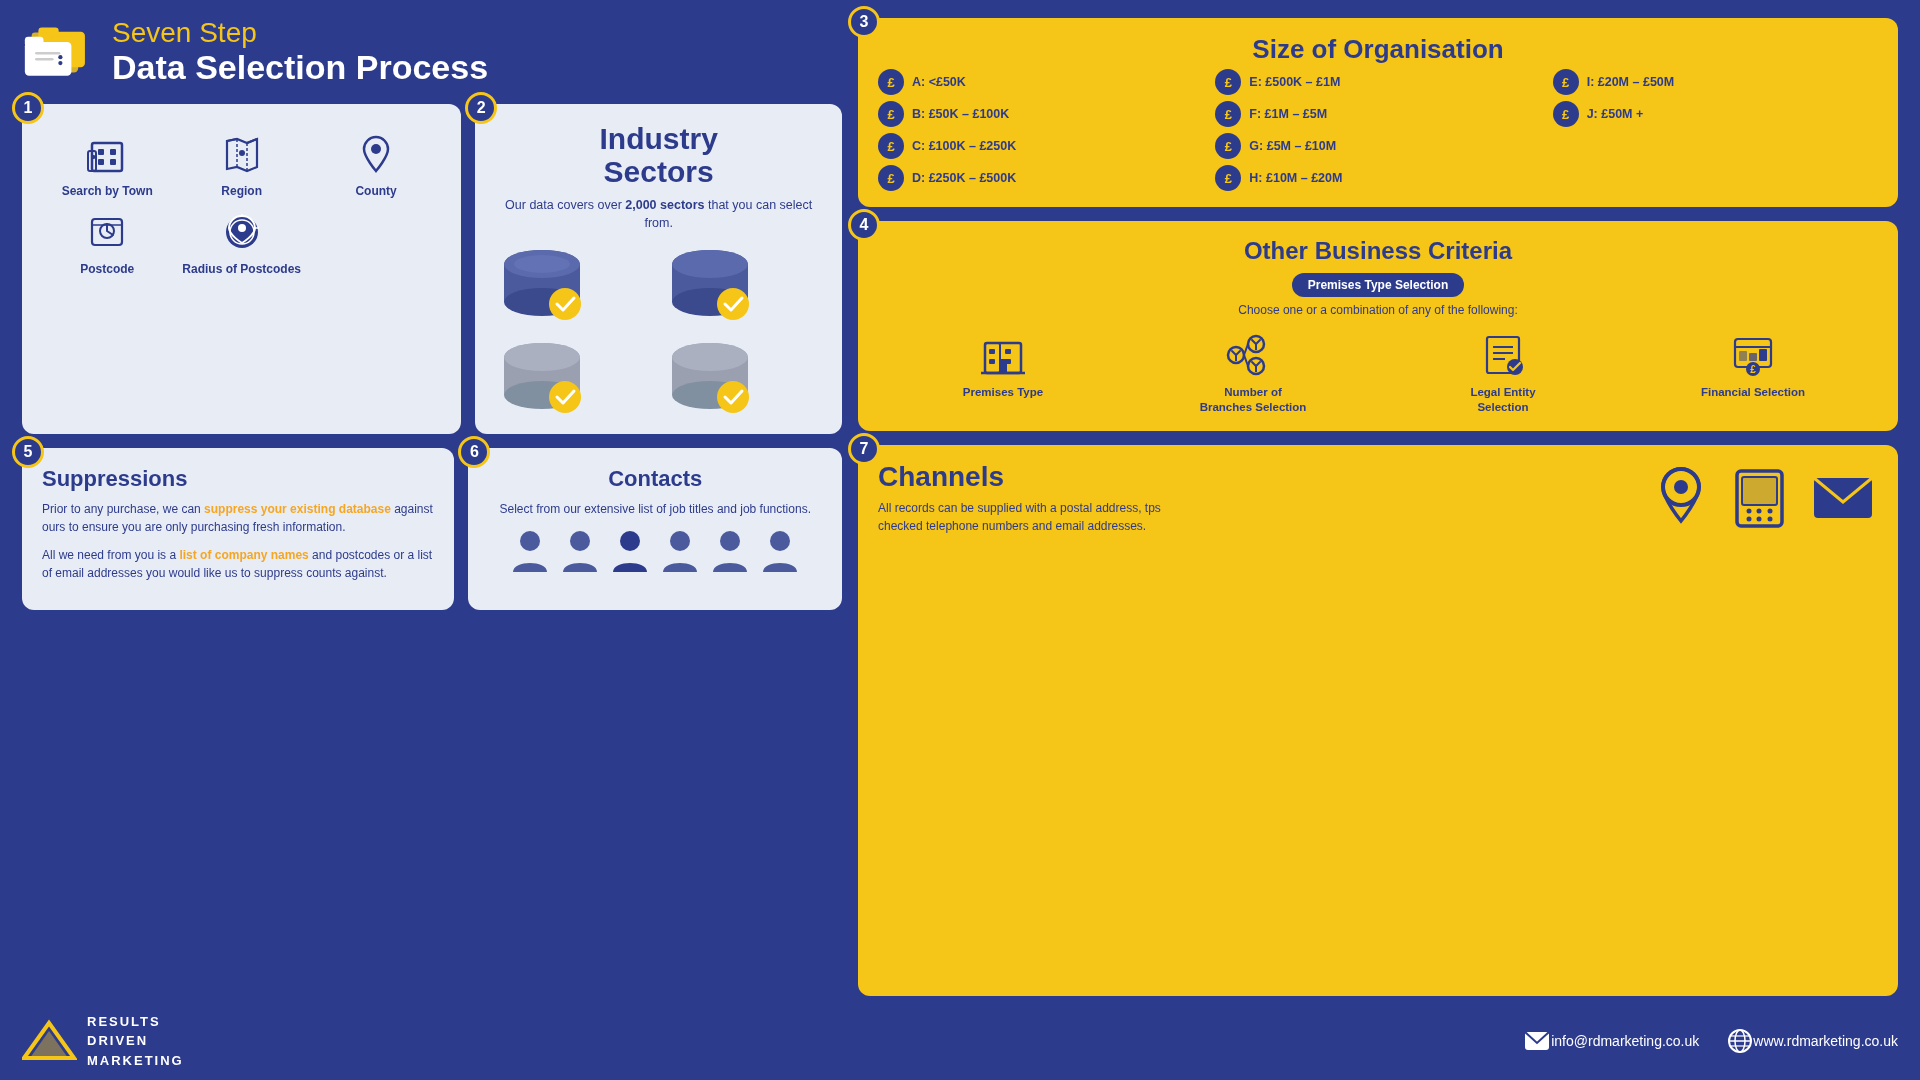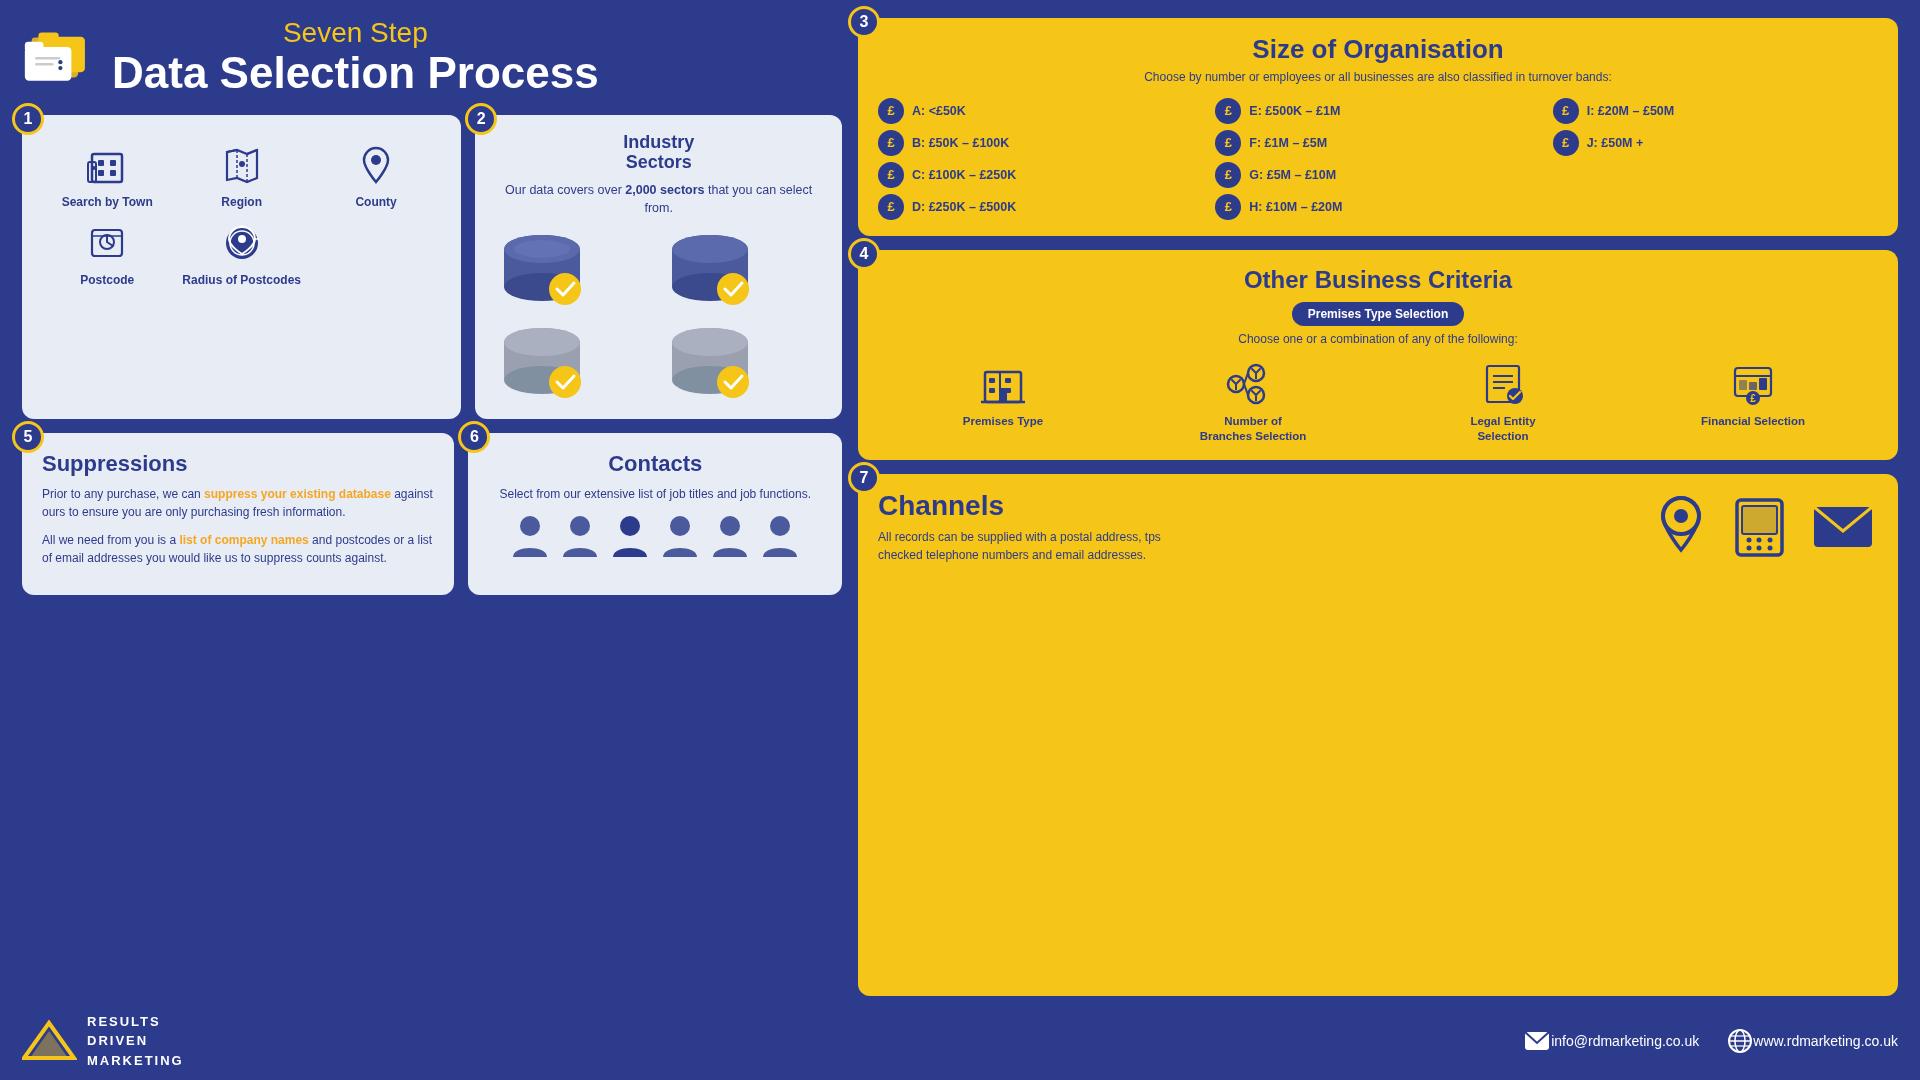--- a/index.html
+++ b/index.html
@@ -46,26 +46,25 @@
     .logo-folder {
       width: 70px;
       height: 55px;
     }
 
     .header-text h2 {
       color: #f5c518;
       font-size: 28px;
       font-weight: 400;
       line-height: 1.1;
-      text-align: center;
     }
 
     .header-text h1 {
       color: white;
-      font-size: 44px;
+      font-size: 34px;
       font-weight: 900;
       line-height: 1.1;
     }
 
     .step-badge {
       position: absolute;
       top: -12px;
       left: -10px;
       width: 32px;
       height: 32px;
@@ -142,21 +141,21 @@
     .geo-item .label {
       color: #2d3b8c;
       font-size: 12px;
       font-weight: 600;
       text-align: center;
     }
 
     
     .industry-title {
       color: #2d3b8c;
-      font-size: 18px;
+      font-size: 30px;
       font-weight: 900;
       line-height: 1.1;
       margin-bottom: 8px;
     }
 
     .industry-desc {
       color: #2d3b8c;
       font-size: 12.5px;
       line-height: 1.45;
       text-align: center;
@@ -645,21 +644,20 @@
         </div>
       </div>
     </div>
   </div>
 
   <div class="right-col">
 
     <div class="size-card">
       <div class="step-badge">3</div>
       <div class="size-title">Size of Organisation</div>
-      <div class="size-subtitle">Choose by number or employees or all businesses are also classified in turnover bands:</div>
       <div class="size-grid">
 
         <div class="size-item">
           <div class="pound-icon">£</div>
           <span>A: &lt;£50K</span>
         </div>
         <div class="size-item">
           <div class="pound-icon">£</div>
           <span>E: £500K – £1M</span>
         </div>

